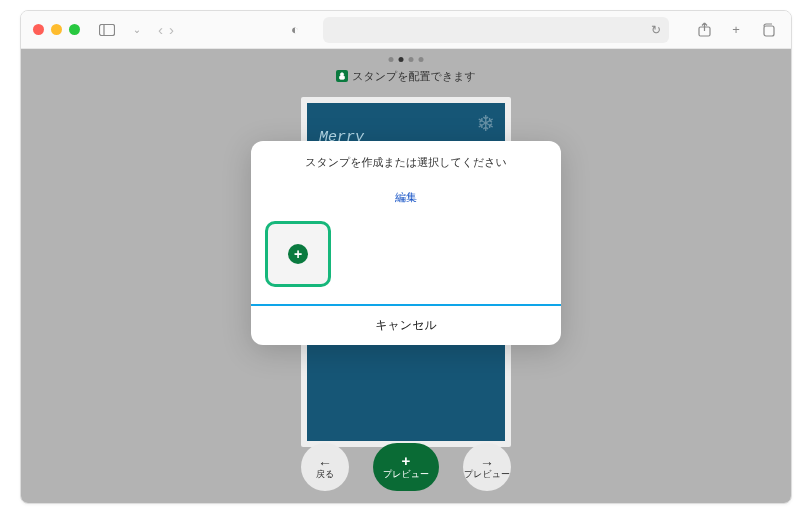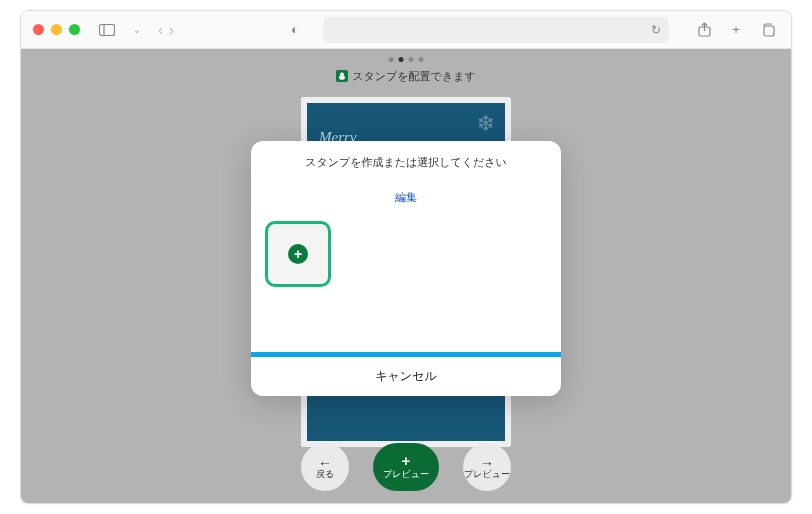--- a/index.html
+++ b/index.html
@@ -130,21 +130,21 @@
       border-radius: 2px;
     }
     .snow { position: absolute; color: rgba(255,255,255,0.35); font-size: 22px; }
     .snow.s1 { top: 8px; right: 10px; }
     .snow.s2 { top: 40px; right: 48px; font-size: 16px; }
     .snow.s3 { top: 50px; right: 8px; font-size: 14px; }
     .greet-script {
       position: absolute;
       top: 26px;
       left: 12px;
-      font-family: Liberation Serif, serif;
+      font-family: Liberation Mono, monospace;
       font-style: italic;
       color: #b3d6e5;
       font-size: 15px;
     }
 
     .bottom-controls {
       position: absolute;
       bottom: 12px;
       left: 50%;
       transform: translateX(-50%);
@@ -174,21 +174,21 @@
     }
     .ctrl-btn.primary .plus { font-size: 15px; line-height: 1; font-weight: bold; }
     .ctrl-btn.primary .lbl { font-size: 9px; }
 
     .modal {
       position: absolute;
       top: 92px;
       left: 50%;
       transform: translateX(-50%);
       width: 310px;
-      height: 255px;
+      height: 204px;
       background: #fff;
       border-radius: 12px;
       box-shadow: 0 6px 30px rgba(0,0,0,0.18);
       display: flex;
       flex-direction: column;
     }
     .modal-header {
       padding: 14px 16px 6px;
       text-align: center;
     }
@@ -221,21 +221,21 @@
       border-radius: 50%;
       background: #0a7a3f;
       color: #fff;
       display: flex;
       align-items: center;
       justify-content: center;
       font-size: 14px;
       font-weight: bold;
     }
     .modal-footer {
-      border-top: 5px solid #0ea5e9;
+      border-top: 2px solid #0ea5e9;
       text-align: center;
       padding: 11px 0;
       font-size: 12px;
       color: #222;
       cursor: pointer;
     }
   </style>
 </head>
 <body>
 

